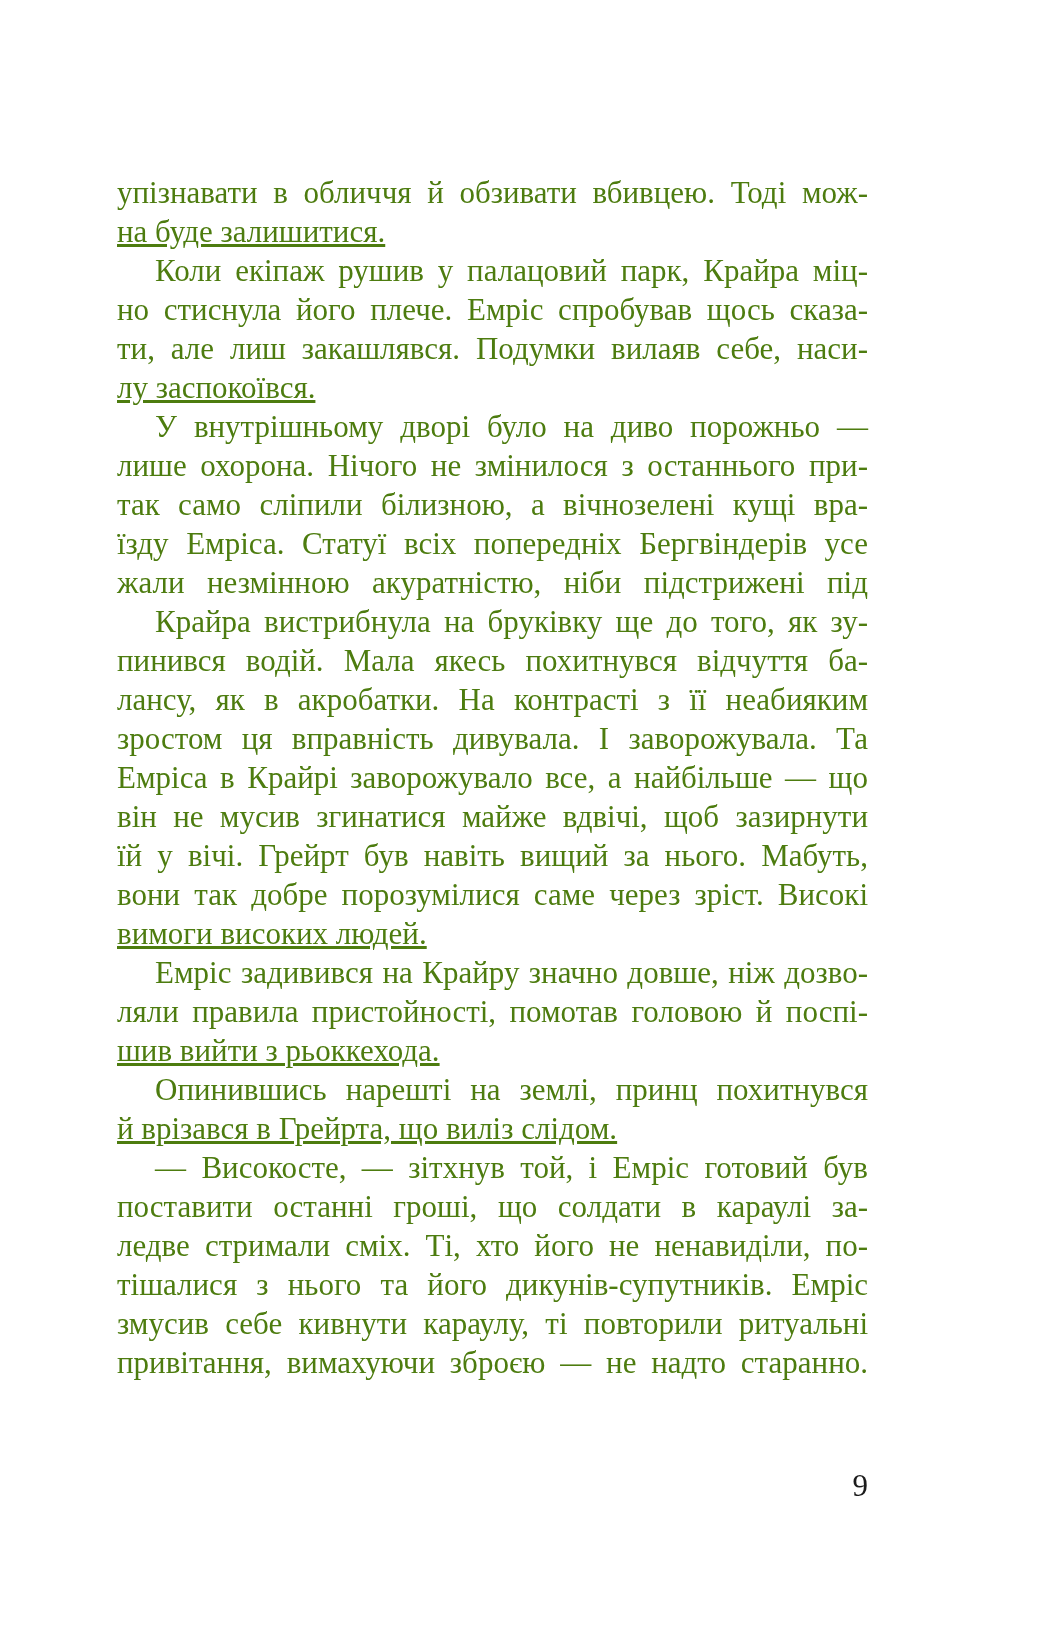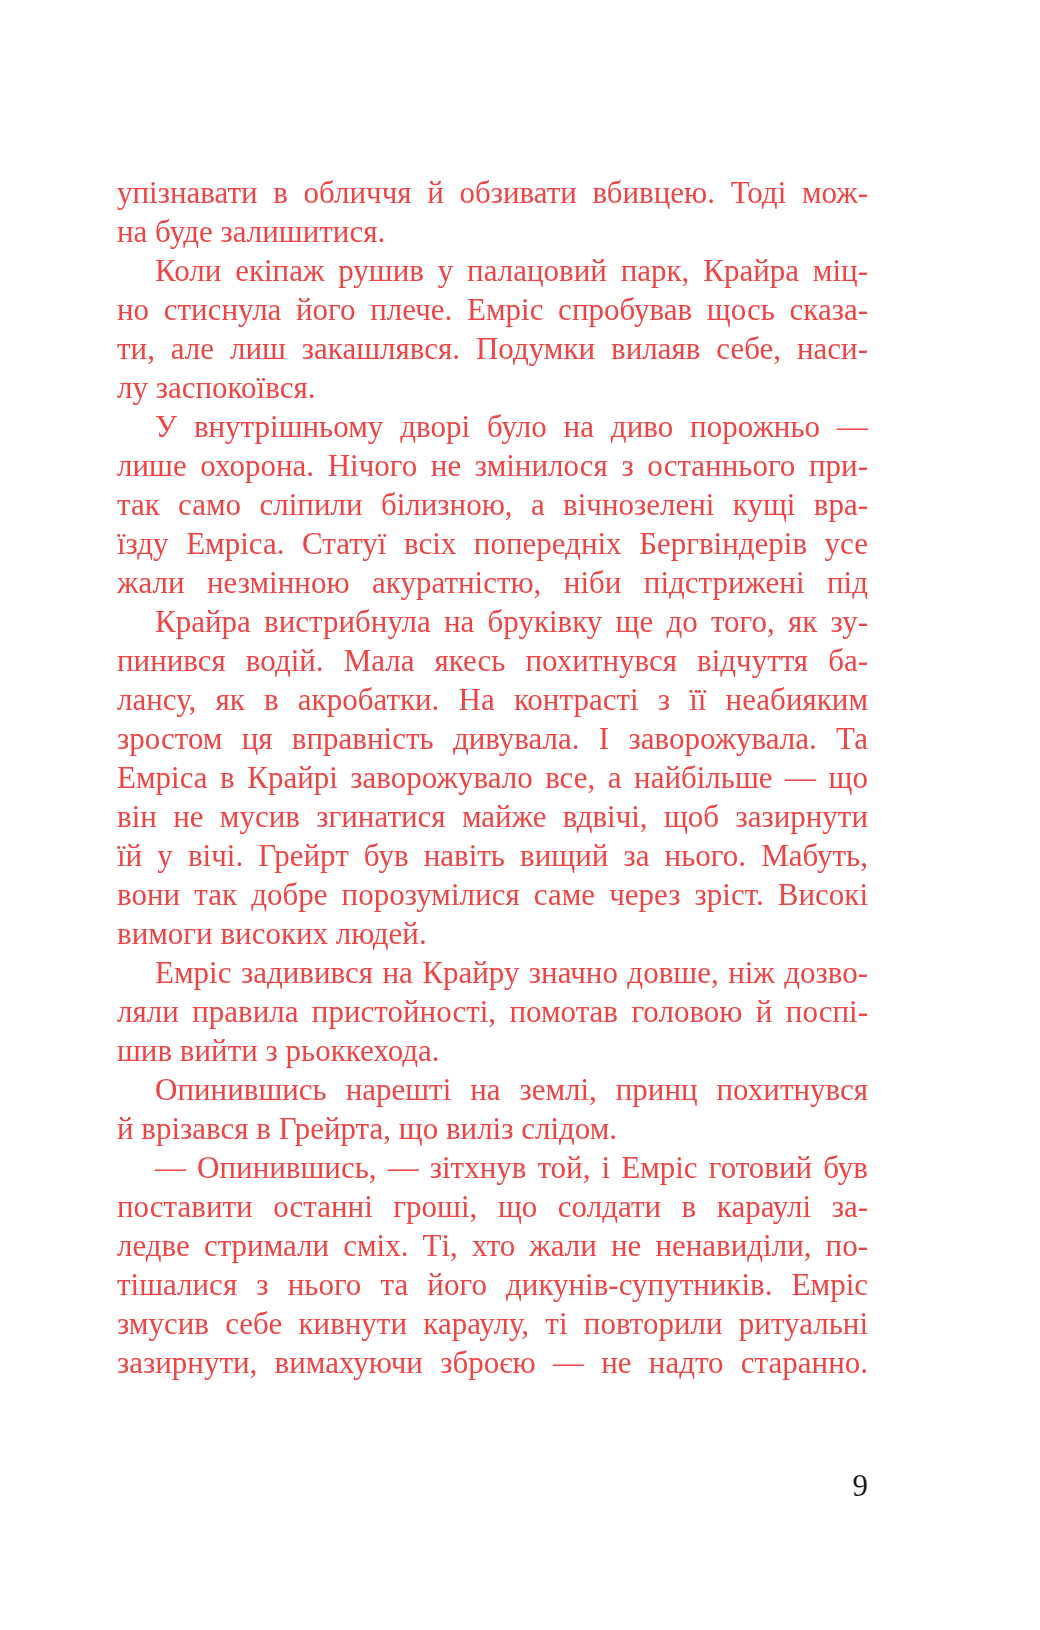--- a/index.html
+++ b/index.html
@@ -17,37 +17,38 @@
   .book-page {
     position: absolute;
     inset: 0;
     background: #ffffff;
   }
   .text-block {
     position: absolute;
     left: 117px;
     top: 173px;
     width: 751px;
-    color: #ef4444;
+    color: #4d7c0f;
     font-size: 31px;
     line-height: 39px;
   }
   .line {
     text-align: justify;
     text-align-last: justify;
     white-space: normal;
     height: 39px;
     overflow: visible;
   }
   .line.i {
     text-indent: 38px;
     font-family: Liberation Serif, serif;
   }
   .line.e {
     text-align-last: left;
+    text-decoration: underline;
   }
   .page-number {
     position: absolute;
     left: 117px;
     top: 1466px;
     width: 751px;
     text-align: right;
     color: #1b1b1b;
     font-size: 31px;
     line-height: 39px;
@@ -77,23 +78,23 @@
     <div class="line">Емріса в Крайрі заворожувало все, а найбільше — що</div>
     <div class="line">він не мусив згинатися майже вдвічі, щоб зазирнути</div>
     <div class="line">їй у вічі. Грейрт був навіть вищий за нього. Мабуть,</div>
     <div class="line">вони так добре порозумілися саме через зріст. Високі</div>
     <div class="line e">вимоги високих людей.</div>
     <div class="line i">Емріс задивився на Крайру значно довше, ніж дозво-</div>
     <div class="line">ляли правила пристойності, помотав головою й поспі-</div>
     <div class="line e">шив вийти з рьоккехода.</div>
     <div class="line i">Опинившись нарешті на землі, принц похитнувся</div>
     <div class="line e">й врізався в Грейрта, що виліз слідом.</div>
-    <div class="line i">— Опинившись, — зітхнув той, і Емріс готовий був</div>
+    <div class="line i">— Високосте, — зітхнув той, і Емріс готовий був</div>
     <div class="line">поставити останні гроші, що солдати в караулі за-</div>
-    <div class="line">ледве стримали сміх. Ті, хто жали не ненавиділи, по-</div>
+    <div class="line">ледве стримали сміх. Ті, хто його не ненавиділи, по-</div>
     <div class="line">тішалися з нього та його дикунів-супутників. Емріс</div>
     <div class="line">змусив себе кивнути караулу, ті повторили ритуальні</div>
-    <div class="line">зазирнути, вимахуючи зброєю — не надто старанно.</div>
+    <div class="line">привітання, вимахуючи зброєю — не надто старанно.</div>
   </div>
 
   <div class="page-number">9</div>
 
 </div>
 
 </body></html>

